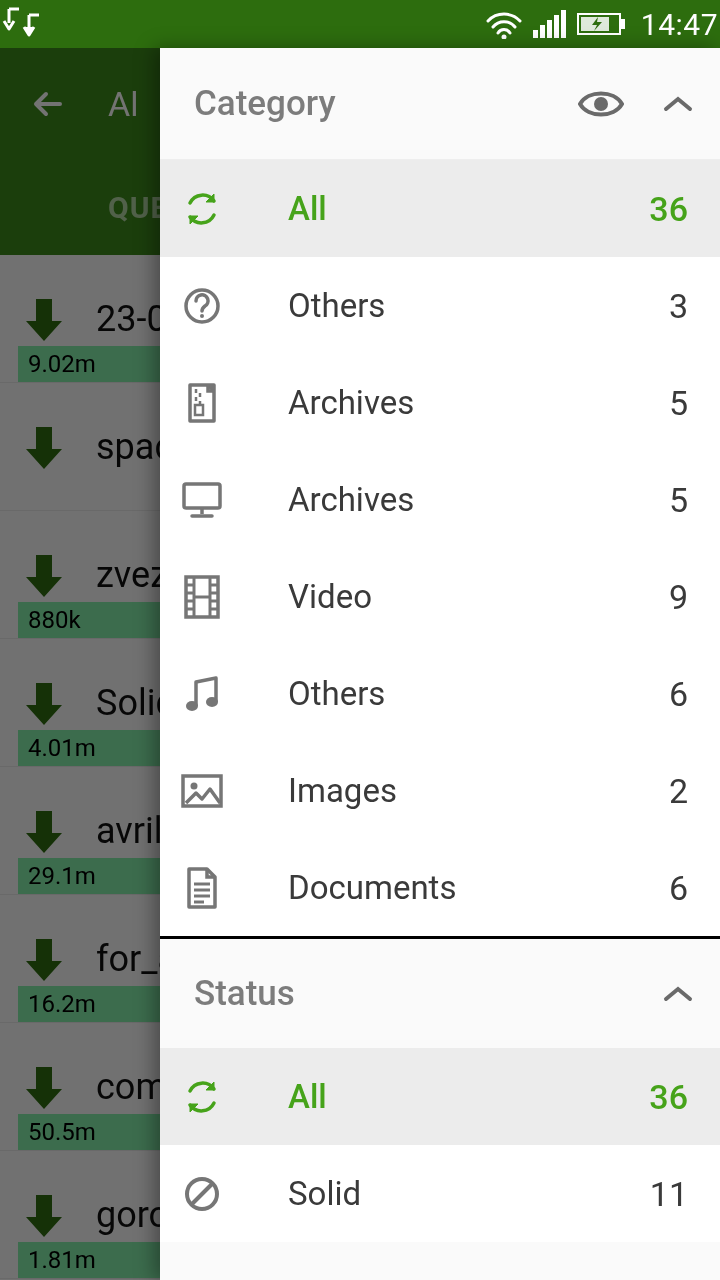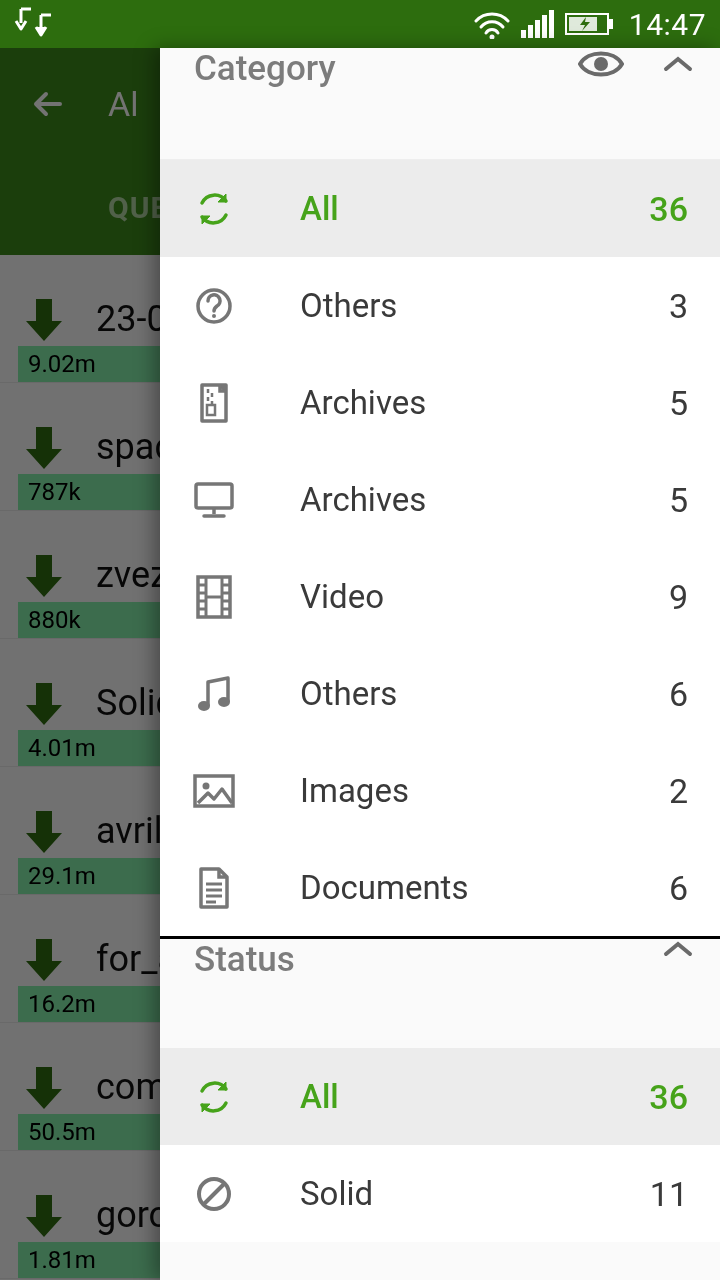--- a/index.html
+++ b/index.html
@@ -5,21 +5,21 @@
   * { box-sizing: border-box; margin: 0; padding: 0; }
   html, body { width: 720px; height: 1280px; overflow: hidden; font-family: Roboto, Arial, sans-serif; }
   body { position: relative; background: #fff; }
 
   
   .statusbar {
     height: 48px; width: 100%;
     background: #2d6d0e;
     color: #fff;
     display: flex; align-items: center; justify-content: space-between;
-    padding: 0 14px;
+    padding: 0 2px;
   }
   .statusbar-left, .statusbar-right { display: flex; align-items: center; gap: 12px; }
   .statusbar-right { gap: 10px; }
   .statusbar svg { display: block; }
   .clock { font-size: 30px; font-weight: 400; letter-spacing: 0.5px; margin-left: 4px; }
 
   
   .bg-app {
     position: absolute; top: 48px; left: 0; width: 720px; height: 1232px;
     background: #fafafa;
@@ -58,33 +58,33 @@
 
   
   .drawer {
     position: absolute; top: 48px; right: 0;
     width: 560px; height: 1232px;
     background: #fafafa;
     box-shadow: -6px 0 18px rgba(0,0,0,0.35);
     overflow: hidden;
   }
   .section-header {
-    height: 112px; display: flex; align-items: flex-start;
+    height: 112px; display: flex; align-items: center;
     padding: 0 26px 0 34px;
     border-bottom: 1px solid #eee;
     background:#fafafa;
   }
   .section-header.nobottom { border-top:3px solid #000000; border-bottom:none;}
   .section-title { font-size: 35px; color: #7c7c7c; font-weight:500; flex: 1; }
   .section-actions { display: flex; align-items: center; gap: 38px; }
   .section-actions svg { display:block; }
 
   .filter-row {
     height: 97px; display: flex; align-items: center;
-    padding: 0 32px 0 30px;
+    padding: 0 32px 0 18px;
     background: #fff;
   }
   .filter-row.selected { background: #ececec; }
   .filter-icon { width: 48px; display:flex; justify-content:center; }
   .filter-icon svg { display:block; }
   .filter-label { font-size: 33px; color: #3a3a3a; margin-left: 62px; flex: 1; font-weight:400;}
   .filter-count { font-size: 34px; color: #3a3a3a; font-weight:400;}
   .filter-row.selected .filter-label,
   .filter-row.selected .filter-count { color: #46a31a; font-weight:500; }
   .filter-row.selected .filter-icon svg { stroke:#46a31a; fill: none; }
@@ -161,21 +161,20 @@
         <span class="bg-filename">23-08</span>
         <span class="bg-sizebar" style="width:156px">9.02m</span>
       </div>
       <div class="bg-row">
         <span class="bg-arrow">
           <svg width="52" height="52" viewBox="0 0 52 52">
             <path d="M18 6 h16 v22 h10 L26 48 L8 28 h10 z" fill="#2f6e10"></path>
           </svg>
         </span>
         <span class="bg-filename">spac</span>
-        <span class="bg-sizebar" style="width:156px">787k</span>
       </div>
       <div class="bg-row">
         <span class="bg-arrow">
           <svg width="52" height="52" viewBox="0 0 52 52">
             <path d="M18 6 h16 v22 h10 L26 48 L8 28 h10 z" fill="#2f6e10"></path>
           </svg>
         </span>
         <span class="bg-filename">zvez</span>
         <span class="bg-sizebar" style="width:156px">880k</span>
       </div>

